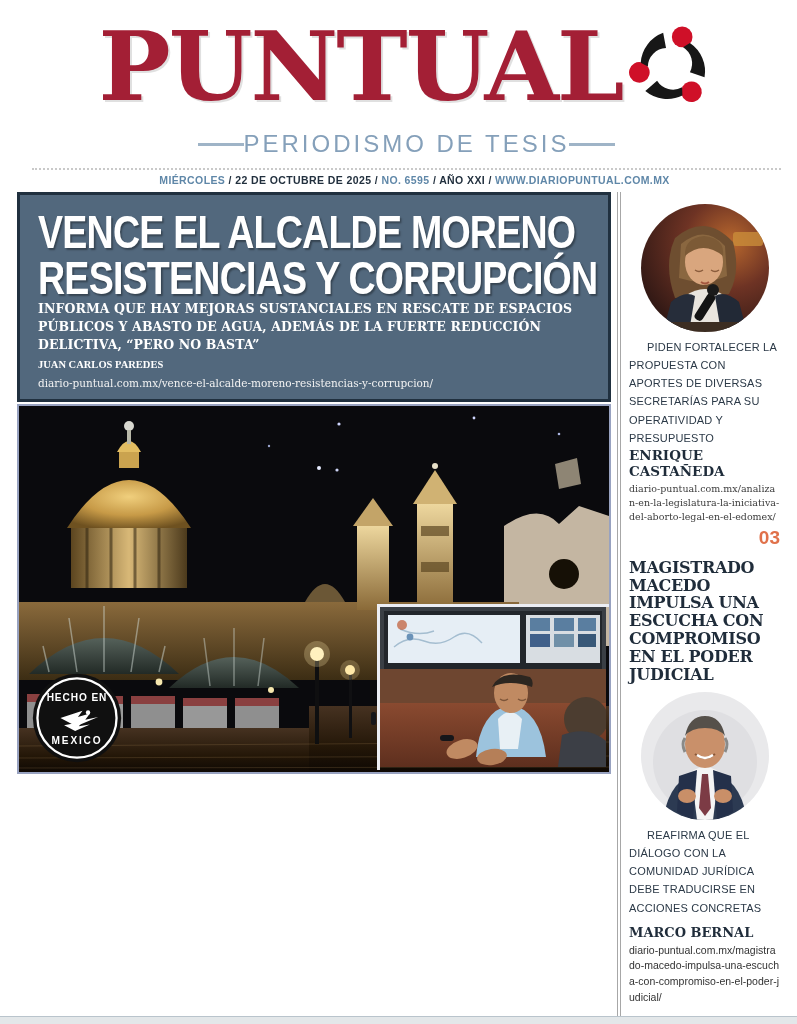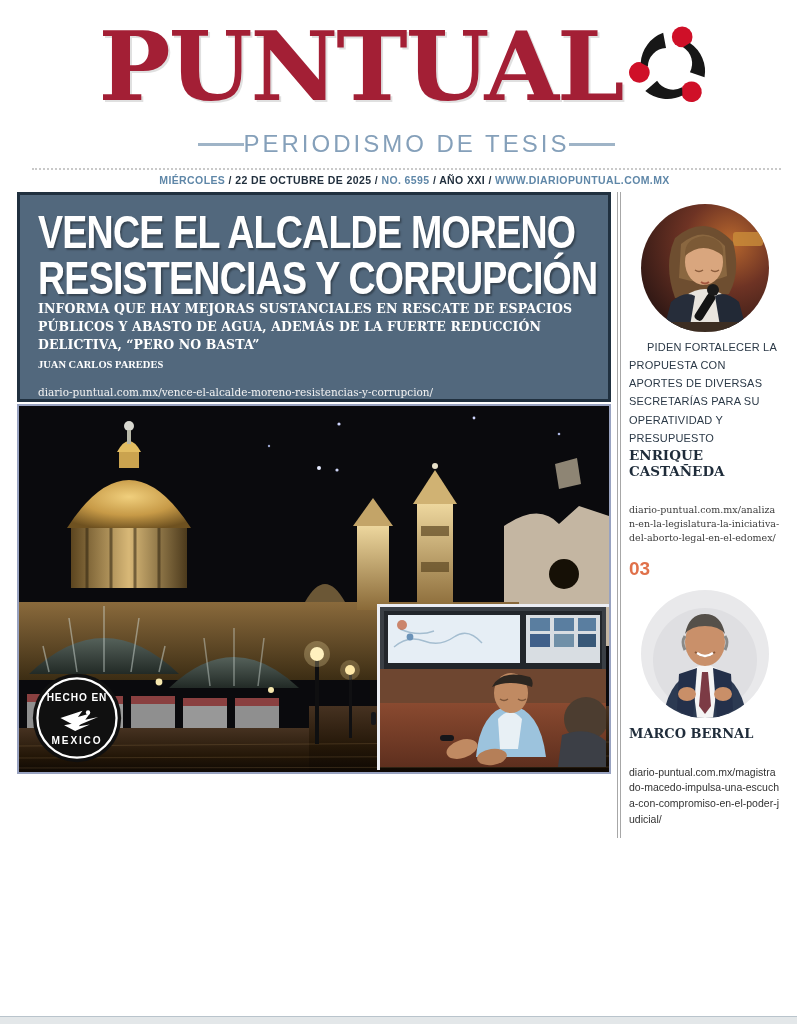--- a/index.html
+++ b/index.html
@@ -27,43 +27,43 @@
   .sidebar { flex:1; border-left:4px double #a7a7a7; margin-left:6px; padding:4px 0 0 8px; }
 
   
   .lead-box { background:#52687d; border:3px solid #20303f; padding:14px 18px 8px 18px; height:210px; }
   .lead-h1 { color:#fff; font-weight:bold; font-size:47px; line-height:.97; letter-spacing:-1px;
     white-space:nowrap; transform:scaleX(.8); transform-origin:0 50%;
     text-shadow:2px 2px 2px rgba(0,0,0,.35); }
   .lead-sub { color:#fff; font-family:"DejaVu Serif", serif; font-weight:bold;
     font-size:12.5px; line-height:1.45; letter-spacing:.1px; }
   .lead-byline { color:#fff; font-family:Liberation Serif, serif; font-weight:bold; font-size:10.5px; margin-top:4px; }
-  .lead-url { color:#f2f2f2; font-family:"DejaVu Serif", serif; font-size:10.5px; margin-top:16px; }
+  .lead-url { color:#f2f2f2; font-family:"DejaVu Serif", serif; font-size:10.5px; margin-top:7px; }
   .lead-page { text-align:right; color:#fff; font-weight:bold; font-size:19px; margin-top:2px; }
 
   
   .lead-photo { position:relative; margin-top:2px; height:370px; background:#ec4899;
     border:2px solid #98a2c0; overflow:hidden; }
   .badge { position:absolute; left:12px; bottom:8px; width:92px; height:92px; }
   .inset { position:absolute; right:0; bottom:2px; width:232px; height:166px;
     border-top:3px solid #eceef4; border-left:3px solid #eceef4; }
 
   
   .sb-art { margin-bottom:10px; }
   .sb-h { font-family:"DejaVu Serif", serif; font-weight:bold; font-size:16px; line-height:1.12;
     color:#1f2c3a; letter-spacing:-.3px; }
   .sb-photo { width:128px; height:128px; border-radius:50%; overflow:hidden; margin:8px auto 6px auto; }
   .sb-cap { font-size:11px; line-height:1.65; color:#2b3947; letter-spacing:.2px; text-align:left; }
   .sb-cap.first-center { text-indent:18px; }
   .sb-by-lg { font-family:"DejaVu Serif", serif; font-weight:bold; font-size:13.5px; color:#1f2c3a; }
   .sb-by-sm { font-family:"DejaVu Serif", serif; font-weight:bold; font-size:13px; color:#1f2c3a; margin-top:8px; }
   .sb-url { font-family:"DejaVu Serif", serif; font-size:9.5px; color:#3c3c3c; line-height:1.5;
-    margin-top:24px; word-break:break-all; }
+    margin-top:3px; word-break:break-all; }
   .sb-url.sans { font-family:"Liberation Sans", sans-serif; font-size:10.5px; color:#333; }
-  .sb-page { text-align:left; color:#e0714a; font-weight:bold; font-size:19px; margin-top:12px; }
+  .sb-page { text-align:right; color:#e0714a; font-weight:bold; font-size:19px; margin-top:2px; }
   .bottom-strip { position:absolute; left:0; right:0; bottom:0; height:8px; background:#e3e7e9; border-top:1px solid #b9c4cc; }
 
   svg { display:block; }
 </style>
 </head>
 <body>
 
 <div class="page">
 
   <div class="masthead">
@@ -328,39 +328,41 @@
             <rect x="0" y="118" width="128" height="10" fill="#3c2d22"></rect>
           </svg>
         </div>
         <div class="sb-cap first-center">PIDEN FORTALECER LA PROPUESTA CON APORTES DE DIVERSAS SECRETARÍAS PARA SU OPERATIVIDAD Y PRESUPUESTO</div>
         <div class="sb-by-lg">ENRIQUE CASTAÑEDA</div>
         <div class="sb-url">diario-puntual.com.mx/analizan-en-la-legislatura-la-iniciativa-del-aborto-legal-en-el-edomex/</div>
         <div class="sb-page">03</div>
       </div>
 
       <div class="sb-art">
+        <div class="sb-h">MAGISTRADO MACEDO IMPULSA UNA ESCUCHA CON COMPROMISO EN EL PODER JUDICIAL</div>
         <div class="sb-photo">
           <svg width="128" height="128" viewBox="0 0 128 128">
             <rect width="128" height="128" fill="#e9e9eb"></rect>
             <circle cx="64" cy="70" r="52" fill="#dfdfe2"></circle>
             <path d="M22,128 q6,-44 42,-50 q36,6 42,50 z" fill="#2c3a52"></path>
             <path d="M50,80 q14,-10 28,0 l-6,48 -16,0 z" fill="#f4f4f4"></path>
             <path d="M61,82 l6,0 3,34 -6,8 -6,-8 z" fill="#7c3b45"></path>
             <path d="M38,84 l18,-6 -4,50 -16,-8 z" fill="#24304a"></path>
             <path d="M90,84 l-18,-6 4,50 16,-8 z" fill="#24304a"></path>
             <ellipse cx="46" cy="104" rx="9" ry="7" fill="#c98f68"></ellipse>
             <ellipse cx="82" cy="104" rx="9" ry="7" fill="#c98f68"></ellipse>
             <ellipse cx="64" cy="52" rx="20" ry="24" fill="#c9906a"></ellipse>
             <path d="M44,44 q4,-20 20,-20 q16,0 20,20 q-6,-8 -20,-8 q-14,0 -20,8 z" fill="#55504a"></path>
             <path d="M44,46 q-4,6 0,14" stroke="#8a8a88" stroke-width="3" fill="none"></path>
             <path d="M84,46 q4,6 0,14" stroke="#8a8a88" stroke-width="3" fill="none"></path>
             <path d="M54,62 q10,8 20,0" stroke="#8a5838" stroke-width="2" fill="none"></path>
             <path d="M56,63 q8,6 16,0" stroke="#fff" stroke-width="2.4" fill="none"></path>
           </svg>
         </div>
+        <div class="sb-cap first-center">REAFIRMA QUE EL DIÁLOGO CON LA COMUNIDAD JURÍDICA DEBE TRADUCIRSE EN ACCIONES CONCRETAS</div>
         <div class="sb-by-sm">MARCO BERNAL</div>
         <div class="sb-url sans">diario-puntual.com.mx/magistrado-macedo-impulsa-una-escucha-con-compromiso-en-el-poder-judicial/</div>
 
       </div>
     </div>
   </div>
 
   <div class="bottom-strip"></div>
 </div>
 

